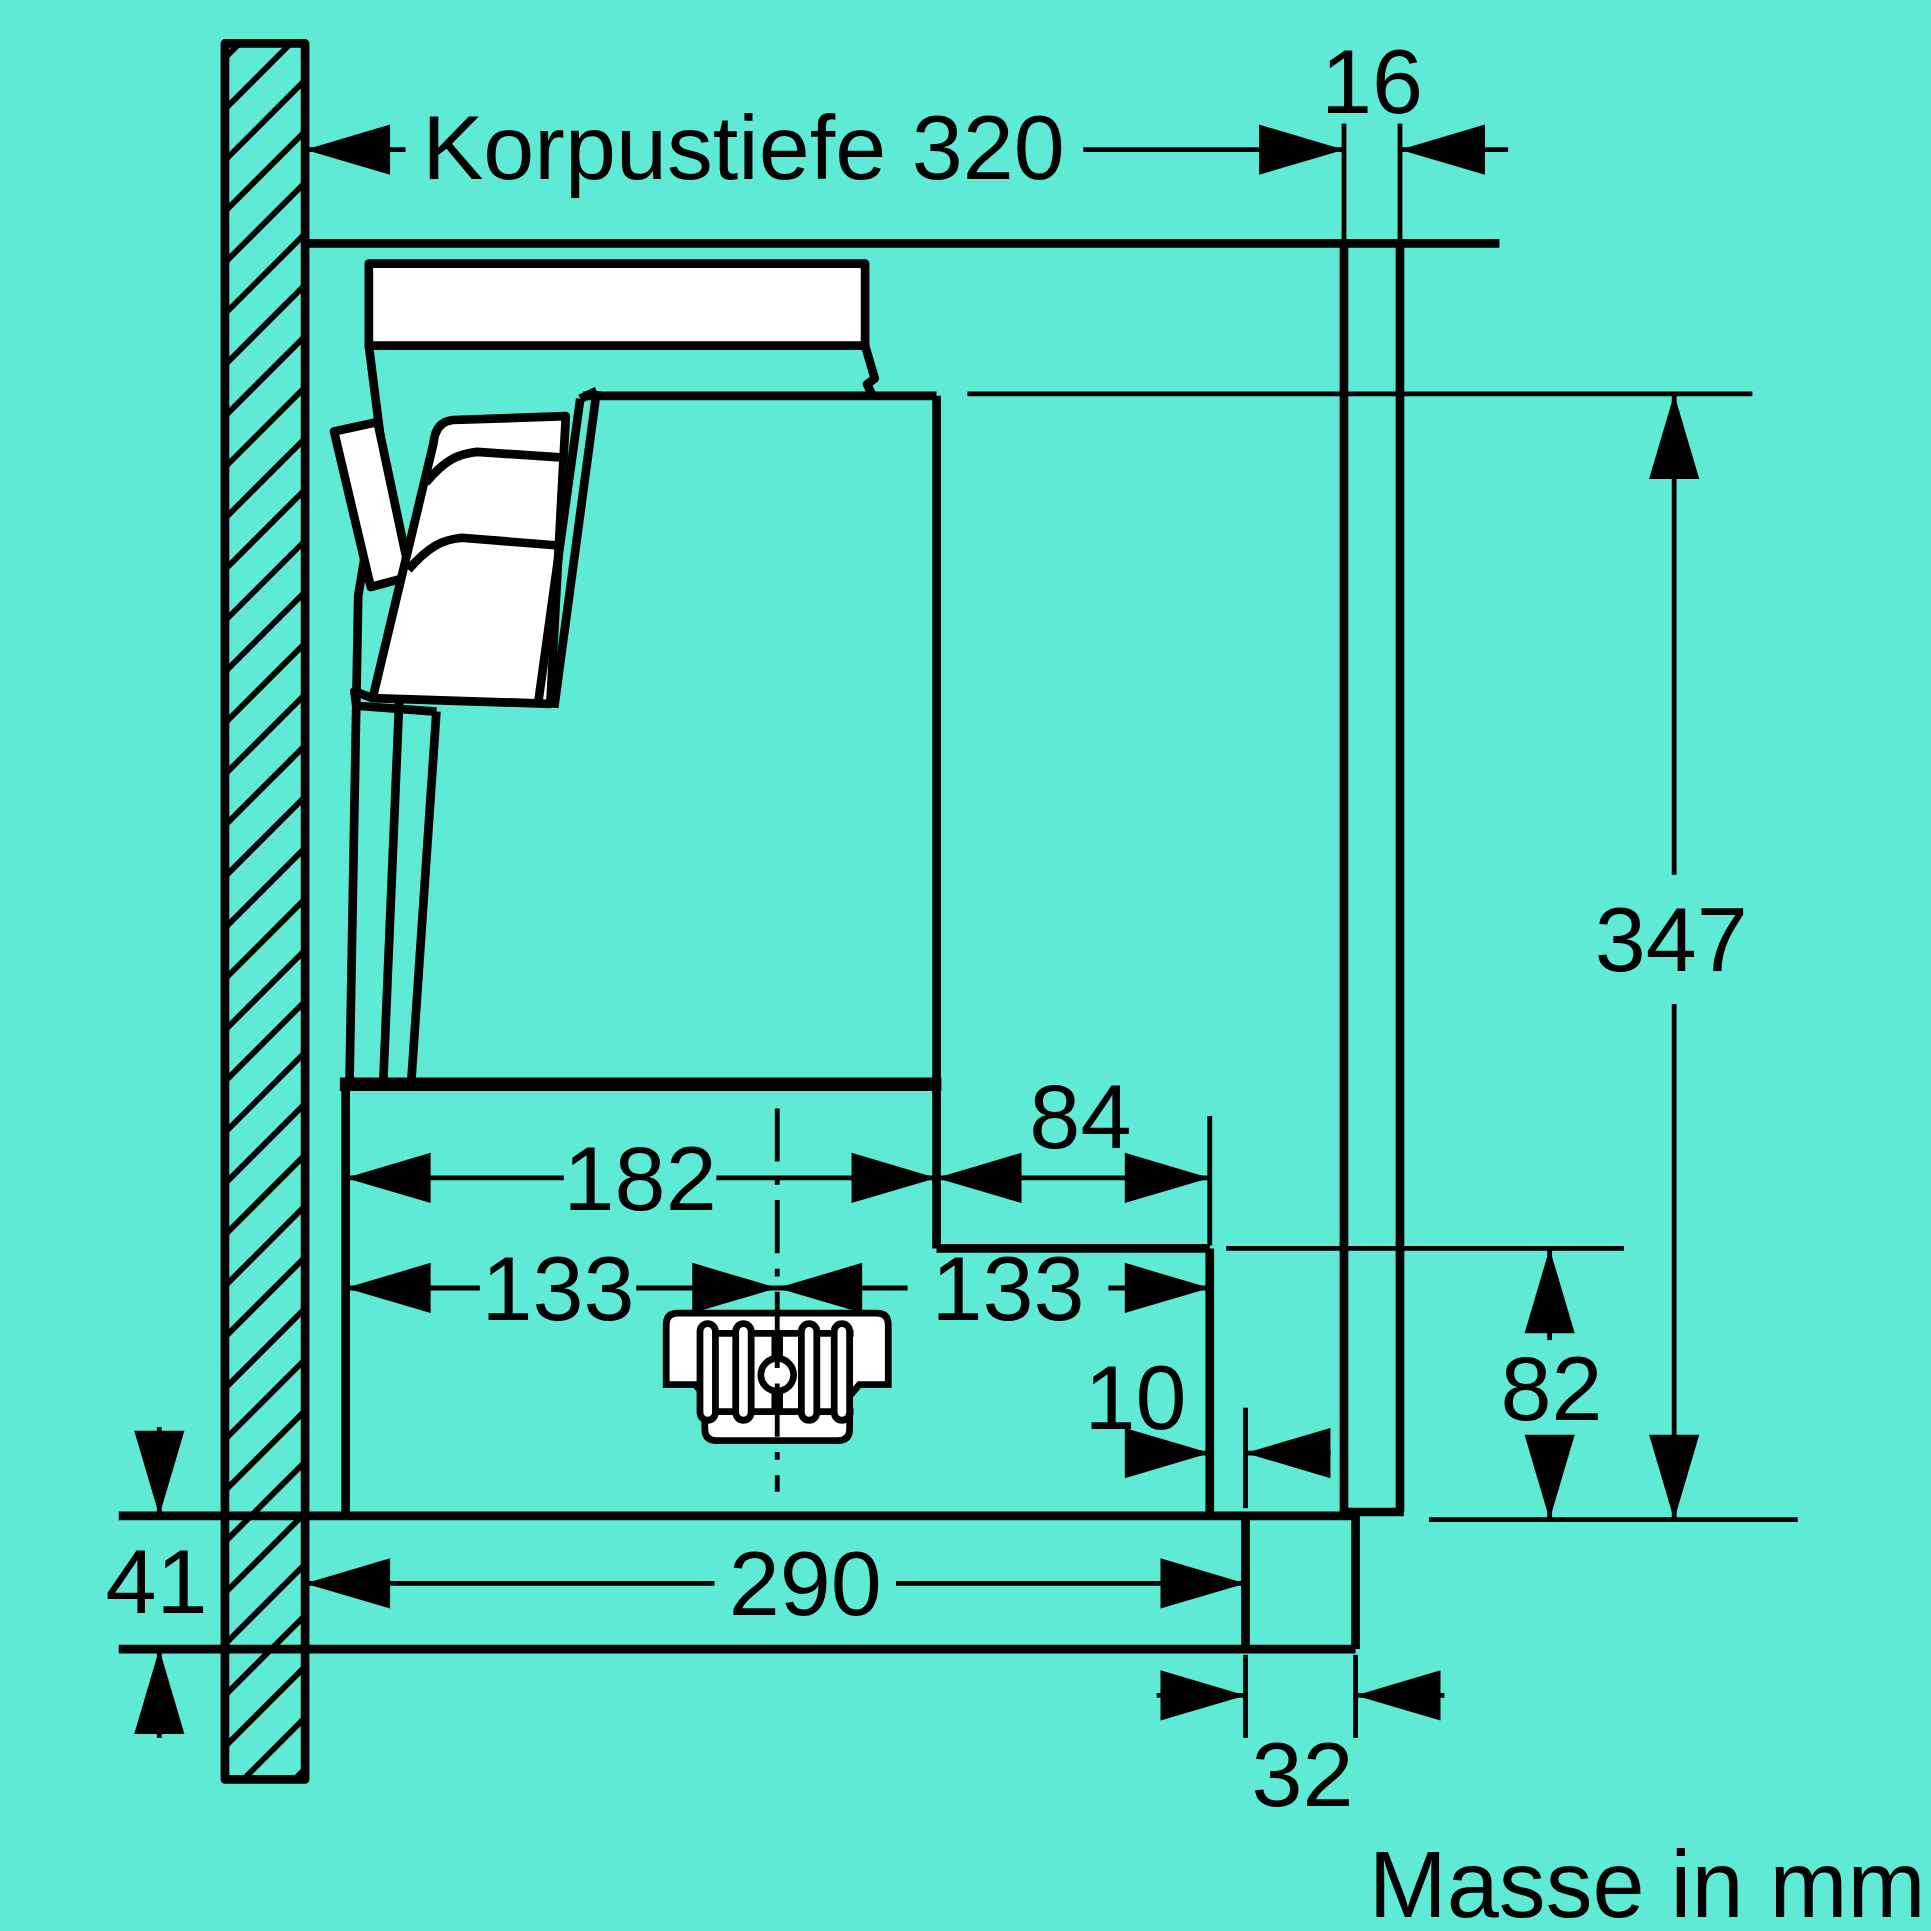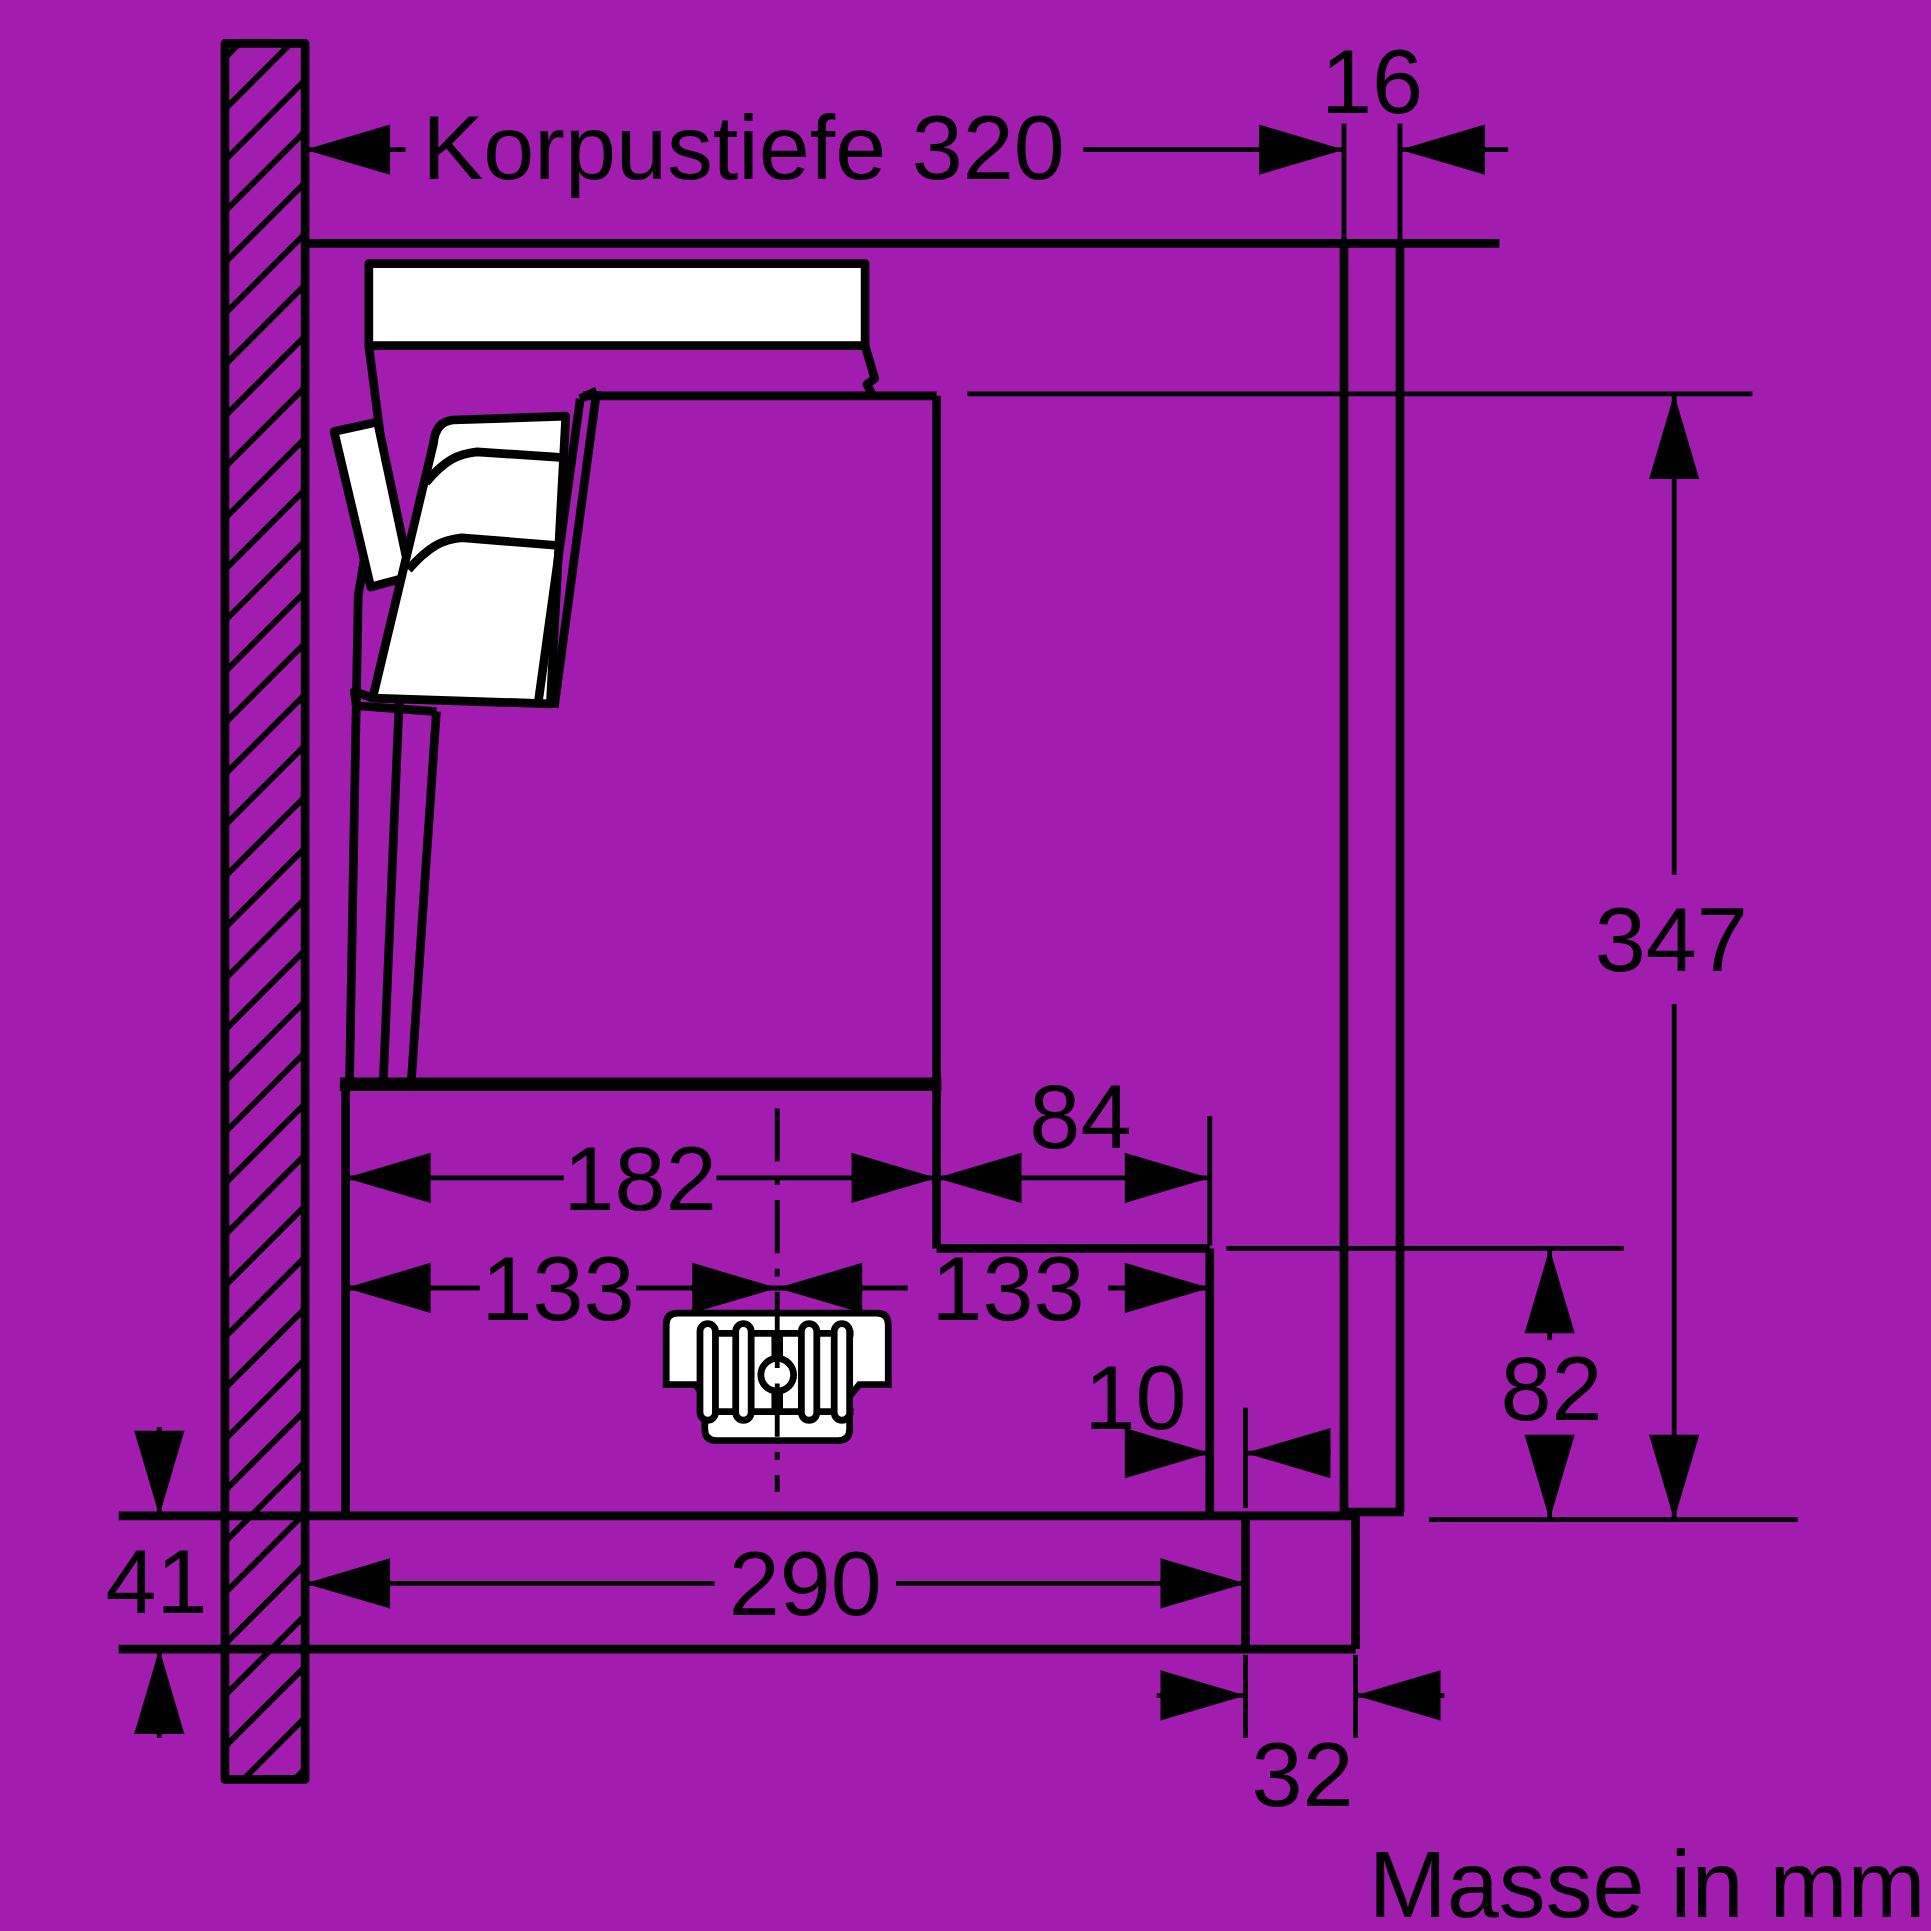--- a/index.html
+++ b/index.html
@@ -3,21 +3,21 @@
 <meta charset="utf-8">
 <style>
   html, body {
     margin: 0;
     padding: 0;
     background: #ffffff;
   }
   .stage {
     width: 1931px;
     height: 1931px;
-    background: #a21caf;
+    background: #5eead4;
     position: relative;
   }
   svg {
     display: block;
     width: 1931px;
     height: 1931px;
   }
   .outline   { stroke: #000; stroke-width: 9;  fill: none; stroke-linejoin: round; stroke-linecap: butt; }
   .outline-f { stroke: #000; stroke-width: 9;  fill: #fff; stroke-linejoin: round; }
   .thickline { stroke: #000; stroke-width: 14; fill: none; }

